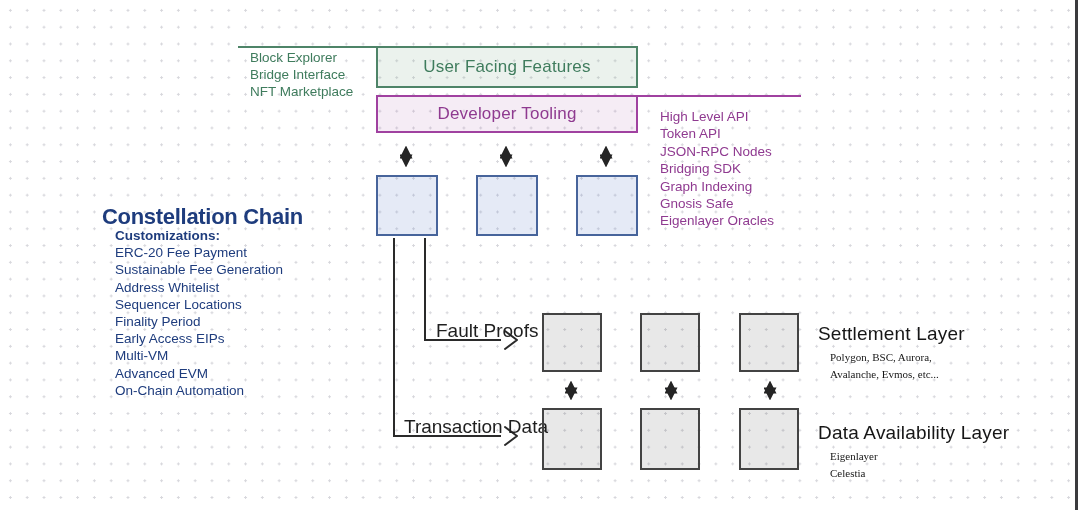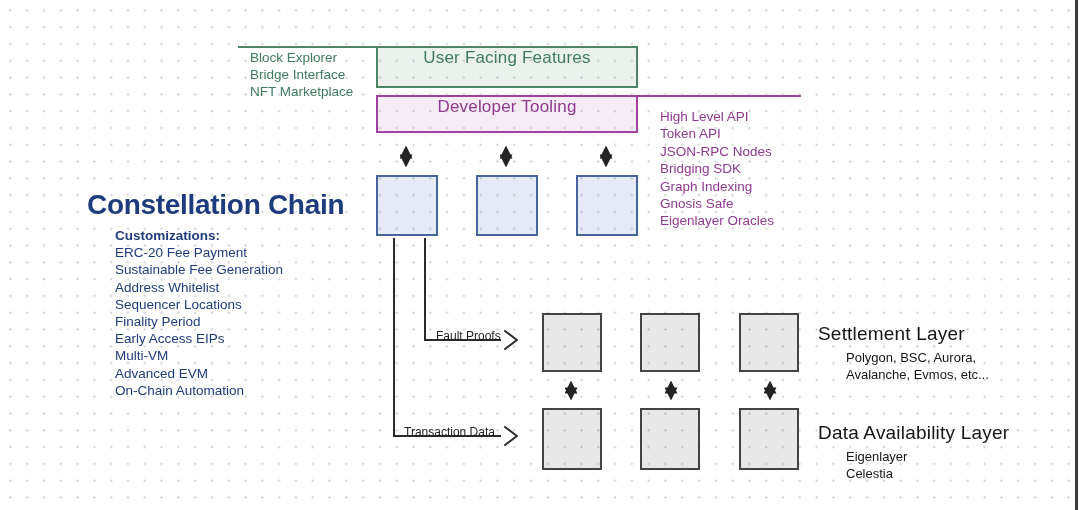--- a/index.html
+++ b/index.html
@@ -5,45 +5,45 @@
   html,body{margin:0;padding:0;background:#fff;}
   .canvas{
     position:relative;width:1080px;height:510px;overflow:hidden;
     background-color:#ffffff;
     background-image:radial-gradient(circle,#d7d7dc 1.1px,rgba(255,255,255,0) 1.4px);
     background-size:16.8px 16.8px;background-position:2px 2px;
     font-family:"Liberation Sans",sans-serif;
   }
   .abs{position:absolute;}
   .hline{height:2px;}
-  .box{box-sizing:border-box;display:flex;align-items:flex-start;justify-content:center;}
+  .box{box-sizing:border-box;display:flex;align-items:center;justify-content:center;}
   .green-line{left:238px;top:46px;width:140px;background:#4e8468;}
   .green-box{left:376px;top:46px;width:262px;height:42px;border:2px solid #4e8468;background:rgba(110,160,130,0.14);}
   .green-box span{color:#3f7c5d;font-size:17px;letter-spacing:0.2px;}
   .green-list{left:250px;top:49px;color:#3f7c5d;font-size:13.5px;line-height:17px;}
   .purple-box{left:376px;top:95px;width:262px;height:38px;border:2px solid #a041a0;background:rgba(160,65,160,0.10);}
   .purple-box span{color:#8f3a90;font-size:17px;letter-spacing:0.2px;}
   .purple-line{left:638px;top:95px;width:163px;background:#a041a0;}
   .purple-list{left:660px;top:108px;color:#8f3a90;font-size:13.5px;line-height:17.4px;}
-  .chain-title{left:87px;top:189px;margin:0;color:#1e3c7d;font-size:28px;font-weight:bold;letter-spacing:-0.3px;}
+  .chain-title{left:87px;top:189px;margin:15px;color:#1e3c7d;font-size:22px;font-weight:bold;letter-spacing:-0.3px;}
   .customizations{left:115px;top:227px;color:#1e3c7d;font-size:13.5px;line-height:17.2px;}
   .customizations .heading{font-weight:bold;}
   .blue-box{top:175px;width:62px;height:61px;border:2px solid #47649b;background:rgba(100,130,200,0.17);}
   .blue-1{left:376px;} .blue-2{left:476px;} .blue-3{left:576px;}
   .gray-box{width:60px;border:2px solid #434343;background:rgba(40,40,40,0.105);}
   .grow-top{top:313px;height:59px;} .grow-bot{top:408px;height:62px;}
   .gcol-1{left:542px;} .gcol-2{left:640px;} .gcol-3{left:739px;}
-  .edge-label{color:#1f1f1f;font-size:12px;margin-top:9px;}
+  .edge-label{color:#1f1f1f;font-size:19px;}
   .fault-label{left:436px;top:320px;}
   .trans-label{left:404px;top:416px;}
   .layer-block{color:#161616;}
   .settlement-block{left:818px;top:311px;}
   .da-block{left:818px;top:410px;}
   .layer-title{font-size:19px;margin:12px 0 4px 0;font-weight:normal;letter-spacing:0.2px;}
-  .layer-members{margin-left:28px;font-size:13px;line-height:17px;}
+  .layer-members{margin-left:12px;font-size:11px;line-height:17px;font-family:Liberation Serif, serif;}
   .connectors{left:0;top:0;pointer-events:none;}
   .right-edge{left:1075px;top:0;width:3px;height:510px;background:#3b3b3e;}
 </style>
 </head>
 <body>
 
 <div class="canvas">
 
   <svg class="abs connectors" width="1080" height="510" viewBox="0 0 1080 510">
     <defs>

